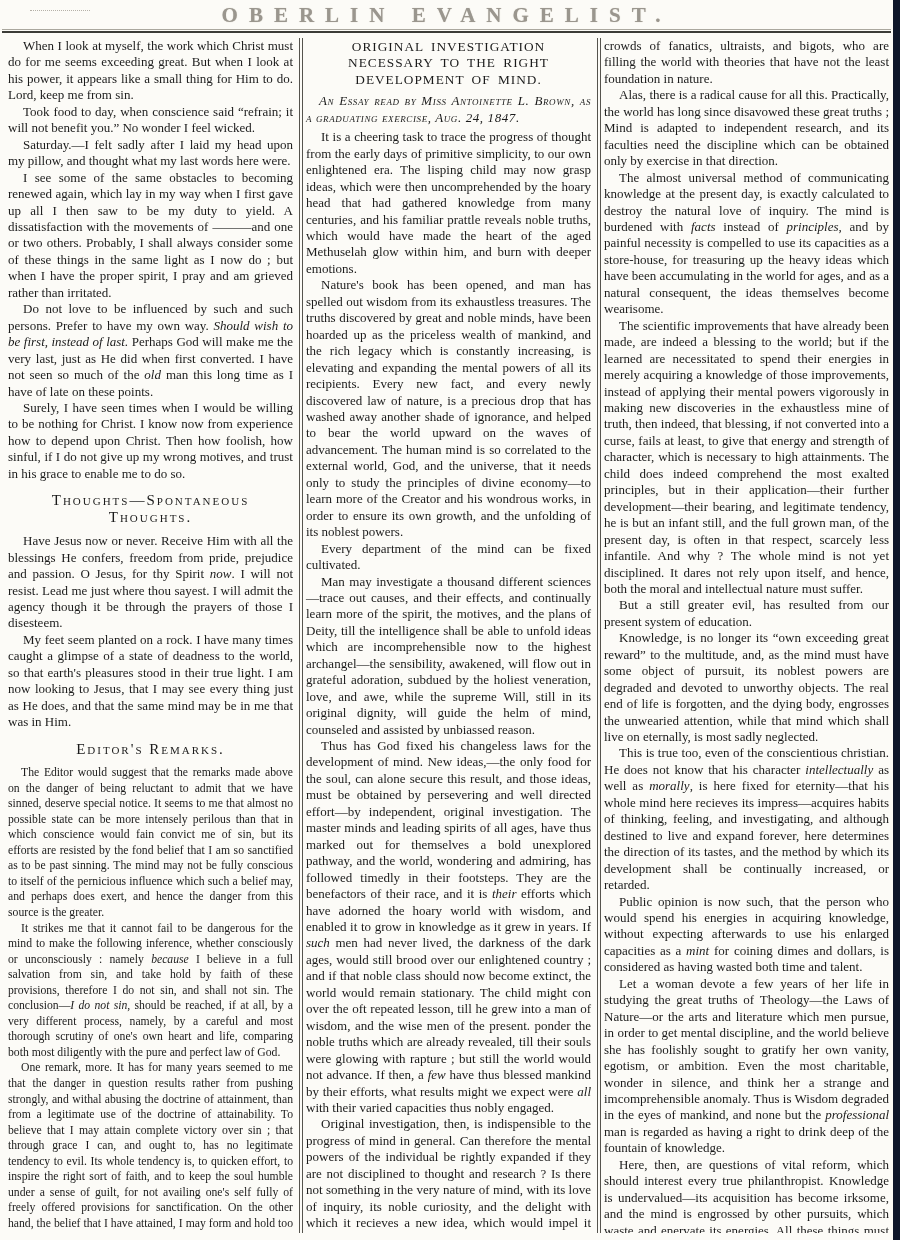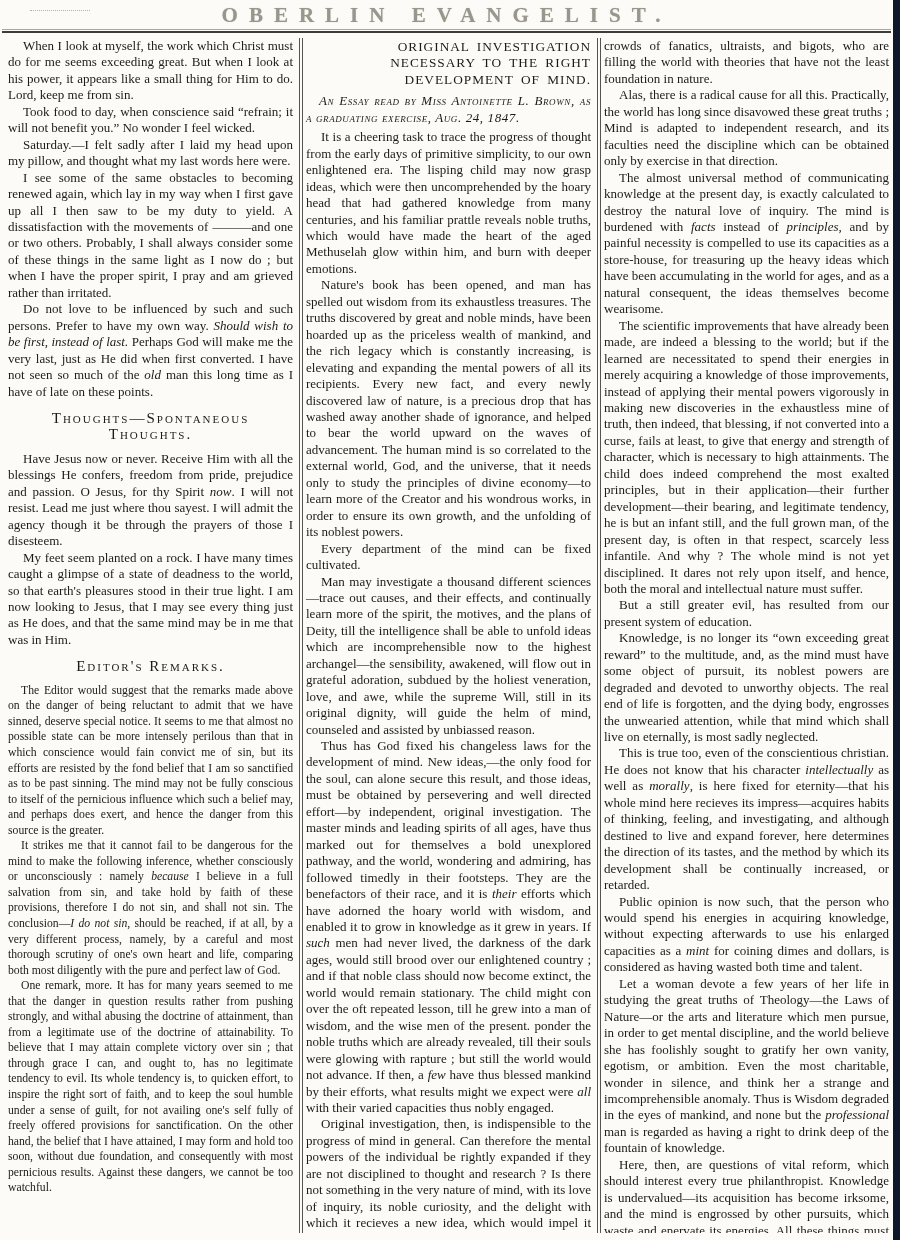--- a/index.html
+++ b/index.html
@@ -24,21 +24,21 @@
   .divider{width:2px;flex:none;border-left:1px solid #55534d;border-right:1px solid #55534d;margin:0 1px;}
 
   .blk{margin:0;}
   .blk.p{text-align:justify;text-indent:15px;}
   .blk.p_cont{text-align:justify;text-indent:0;}
   .blk.heading{
     text-align:center;font-variant:small-caps;letter-spacing:2px;
     margin:10px 0 8px 0;font-size:15px;
   }
   .blk.article_title{
-    text-align:right;letter-spacing:1px;font-size:13.3px;
+    text-align:center;letter-spacing:1px;font-size:13.3px;
     margin:1px 0 5px 0;word-spacing:3px;
   }
   .blk.byline{
     text-align:justify;font-variant:small-caps;text-indent:13px;
     letter-spacing:.6px;margin-bottom:3px;font-style:italic;
   }
   .blk.small{font-size:11.7px;line-height:15.55px;text-align:justify;text-indent:13px;}
   i{}
 </style>
 </head>
@@ -52,20 +52,21 @@
   <div class="rule-thin"></div>
   <div class="rule-thick"></div>
 
   <div class="columns">
     <div class="col">
         <div class="blk p">When I look at myself, the work which Christ must do for me seems exceeding great.  But when I look at his power, it appears like a small thing for Him to do.  Lord, keep me from sin.</div>
         <div class="blk p">Took food to day, when conscience said “refrain; it will not benefit you.”  No wonder I feel wicked.</div>
         <div class="blk p">Saturday.—I felt sadly after I laid my head upon my pillow, and thought what my last words here were.</div>
         <div class="blk p">I see some of the same obstacles to becoming renewed again, which lay in my way when I first gave up all I then saw to be my duty to yield.  A dissatisfaction with the movements of ———and one or two others.  Probably, I shall always consider some of these things in the same light as I now do ; but when I have the proper spirit, I pray and am grieved rather than irritated.</div>
         <div class="blk p">Do not love to be influenced by such and such persons.  Prefer to have my own way.  <i>Should wish to be first, instead of last.</i>  Perhaps God will make me the very last, just as He did when first converted.  I have not seen so much of the <i>old</i> man this long time as I have of late on these points.</div>
+        <div class="blk p">Surely, I have seen times when I would be willing to be nothing for Christ.  I know now from experience how to depend upon Christ.  Then how foolish, how sinful, if I do not give up my wrong motives, and trust in his grace to enable me to do so.</div>
         <div class="blk heading">Thoughts—Spontaneous Thoughts.</div>
         <div class="blk p">Have Jesus now or never.  Receive Him with all the blessings He confers, freedom from pride, prejudice and passion.  O Jesus, for thy Spirit <i>now</i>.  I will not resist.  Lead me just where thou sayest.  I will admit the agency though it be through the prayers of those I disesteem.</div>
         <div class="blk p">My feet seem planted on a rock.  I have many times caught a glimpse of a state of deadness to the world, so that earth's pleasures stood in their true light.  I am now looking to Jesus, that I may see every thing just as He does, and that the same mind may be in me that was in Him.</div>
         <div class="blk heading">Editor's Remarks.</div>
         <div class="blk small">The Editor would suggest that the remarks made above on the danger of being reluctant to admit that we have sinned, deserve special notice.  It seems to me that almost no possible state can be more intensely perilous than that in which conscience would fain convict me of sin, but its efforts are resisted by the fond belief that I am so sanctified as to be past sinning.  The mind may not be fully conscious to itself of the pernicious influence which such a belief may, and perhaps does exert, and hence the danger from this source is the greater.</div>
         <div class="blk small">It strikes me that it cannot fail to be dangerous for the mind to make the following inference, whether consciously or unconsciously : namely <i>because</i> I believe in a full salvation from sin, and take hold by faith of these provisions, therefore I do not sin, and shall not sin.  The conclusion—<i>I do not sin</i>, should be reached, if at all, by a very different process, namely, by a careful and most thorough scrutiny of one's own heart and life, comparing both most diligently with the pure and perfect law of God.</div>
         <div class="blk small">One remark, more.  It has for many years seemed to me that the danger in question results rather from pushing strongly, and withal abusing the doctrine of attainment, than from a legitimate use of the doctrine of attainability.  To believe that I may attain complete victory over sin ; that through grace I can, and ought to, has no legitimate tendency to evil.  Its whole tendency is, to quicken effort, to inspire the right sort of faith, and to keep the soul humble under a sense of guilt, for not availing one's self fully of freely offered provisions for sanctification.  On the other hand, the belief that I have attained, I may form and hold too soon, without due foundation, and consequently with most pernicious results.  Against these dangers, we cannot be too watchful.</div>
       </div>
     <div class="divider"></div>
     <div class="col">

